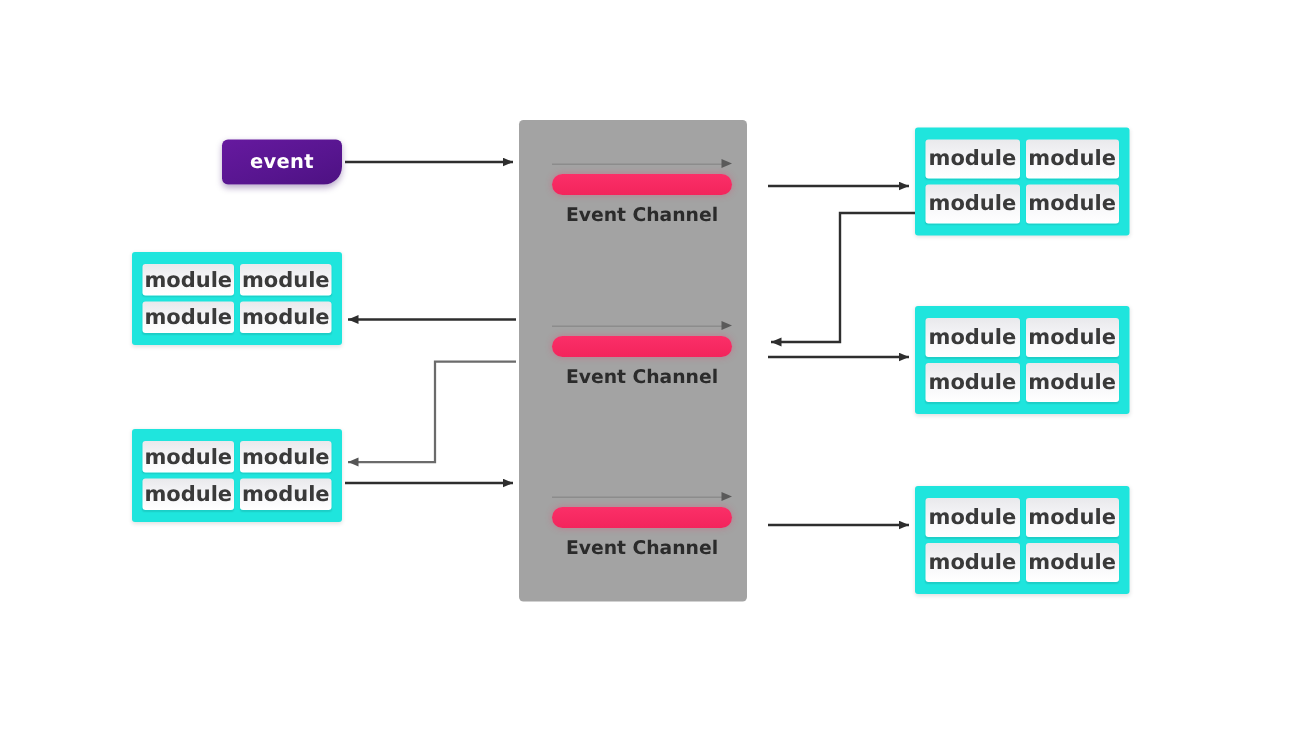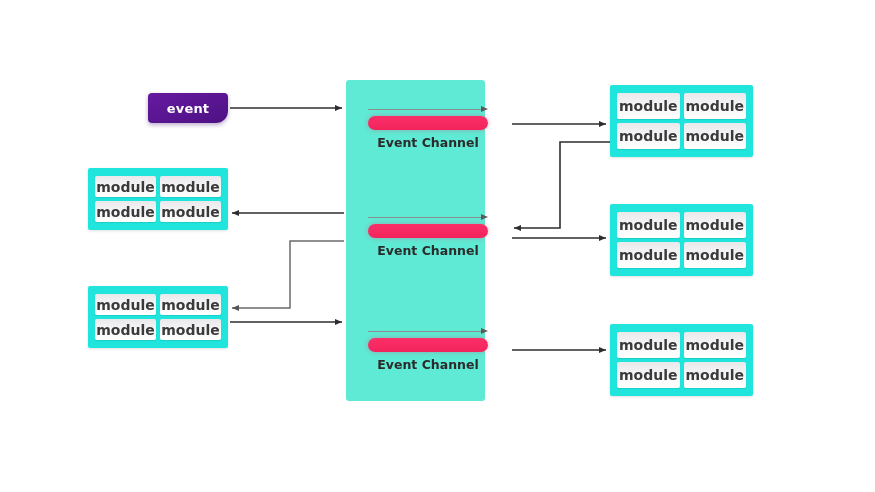--- a/index.html
+++ b/index.html
@@ -45,23 +45,23 @@
     font-size: 13px;
     font-weight: 700;
     letter-spacing: 0.2px;
   }
 
   
   .channel-panel {
     position: absolute;
     left: 346px;
     top: 80px;
-    width: 139px;
+    width: 152px;
     height: 321px;
-    background: #5eead4;
+    background: #a3a3a3;
     border-radius: 3px;
   }
   .channel {
     position: absolute;
     left: 22px;
     width: 120px;
   }
   .channel-1 { top: 26px; }
   .channel-2 { top: 134px; }
   .channel-3 { top: 248px; }

